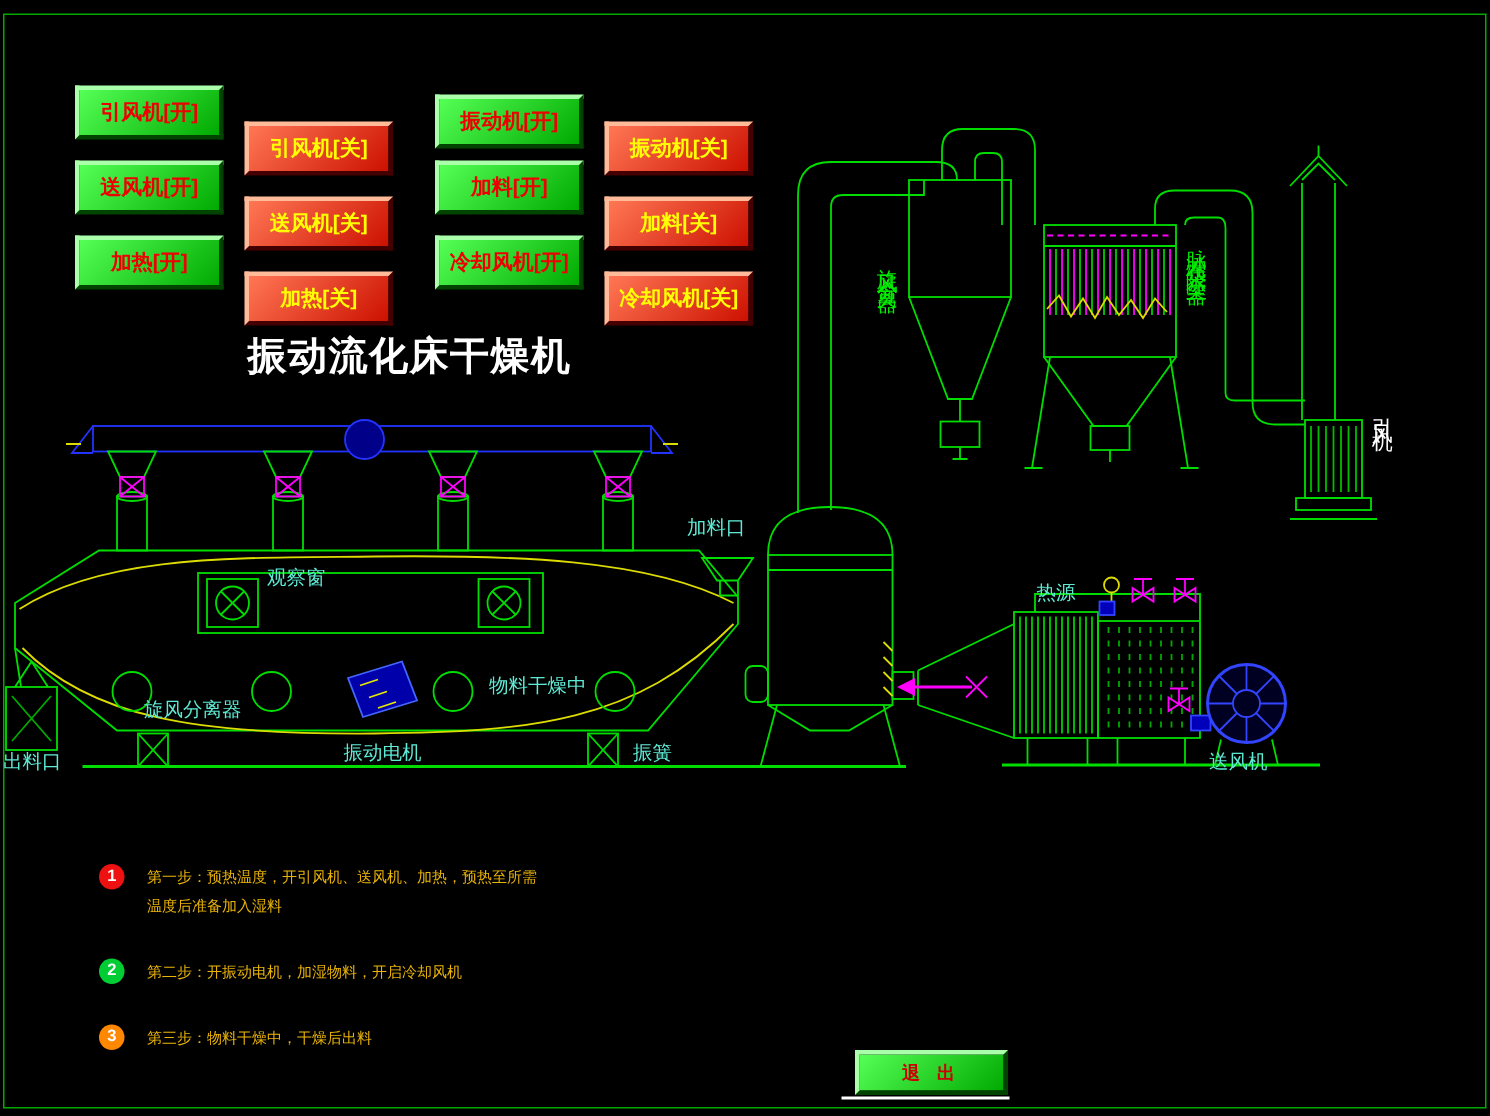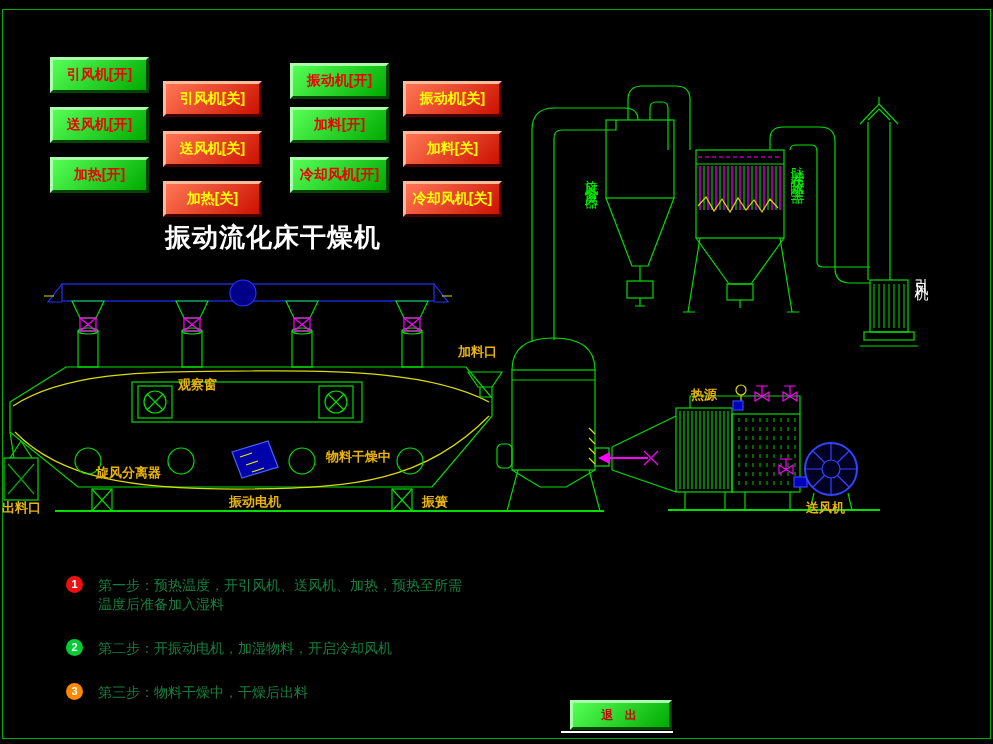--- a/index.html
+++ b/index.html
@@ -11,29 +11,29 @@
   .ctl-btn{position:absolute;width:93px;height:30px;display:flex;align-items:center;
        justify-content:center;font-weight:bold;font-size:14px;cursor:pointer;
        box-sizing:content-box;white-space:nowrap;}
   .ctl-btn.on{background:linear-gradient(135deg,#55ff55,#00aa00);
        border:3px solid;border-color:#aaffaa #004400 #004400 #aaffaa;color:#ee0000;}
   .ctl-btn.off{background:linear-gradient(135deg,#ff7755,#cc1100);
        border:3px solid;border-color:#ffbb99 #440000 #440000 #ffbb99;color:#ffff00;margin-top:24px;}
   .page-title{position:absolute;left:165px;top:220px;margin:0;color:#fff;
        font-size:26px;font-weight:bold;letter-spacing:1px;}
   
-  .dlabel{position:absolute;font-size:13px;color:#eab308;white-space:nowrap;font-weight:bold;}
+  .dlabel{position:absolute;font-size:13px;color:#5eead4;white-space:nowrap;}
   .vlabel{position:absolute;writing-mode:vertical-rl;text-orientation:upright;
        font-size:14px;letter-spacing:4px;color:#00ee00;white-space:nowrap;}
   .vlabel.white{color:#fff;}
   
   .step{position:absolute;left:0;width:100%;}
   .badge{position:absolute;left:66px;width:17px;height:17px;border-radius:50%;
        color:#fff;font-size:11px;font-weight:bold;text-align:center;line-height:17px;}
-  .step-text{position:absolute;left:98px;color:#15803d;font-size:14px;line-height:19px;
+  .step-text{position:absolute;left:98px;color:#eab308;font-size:10px;line-height:19px;
        white-space:pre-line;max-width:420px;}
   
   .exit-btn{position:absolute;left:570px;top:700px;width:96px;height:24px;
        display:flex;align-items:center;justify-content:center;font-size:12px;
        font-weight:bold;letter-spacing:4px;cursor:pointer;
        background:linear-gradient(135deg,#55ff55,#00aa00);
        border:3px solid;border-color:#aaffaa #004400 #004400 #aaffaa;color:#cc0000;}
   .exit-underline{position:absolute;left:561px;top:731px;width:112px;height:2px;background:#fff;}
   svg{position:absolute;left:0;top:0;}
 </style>

